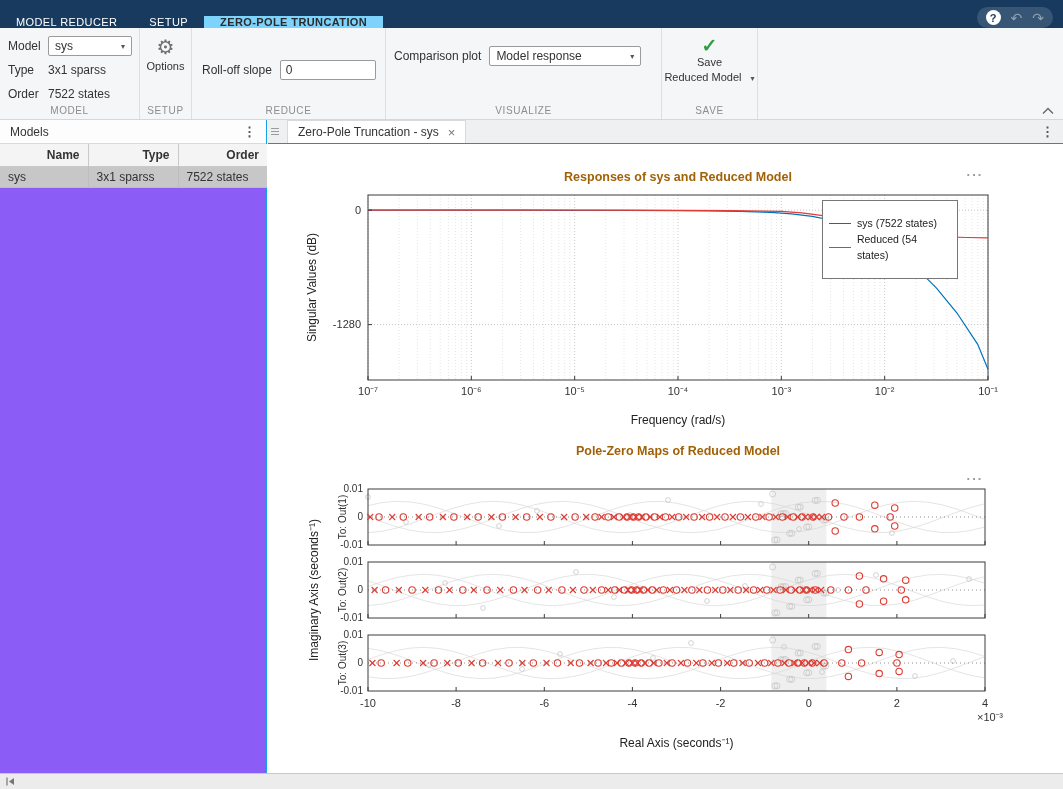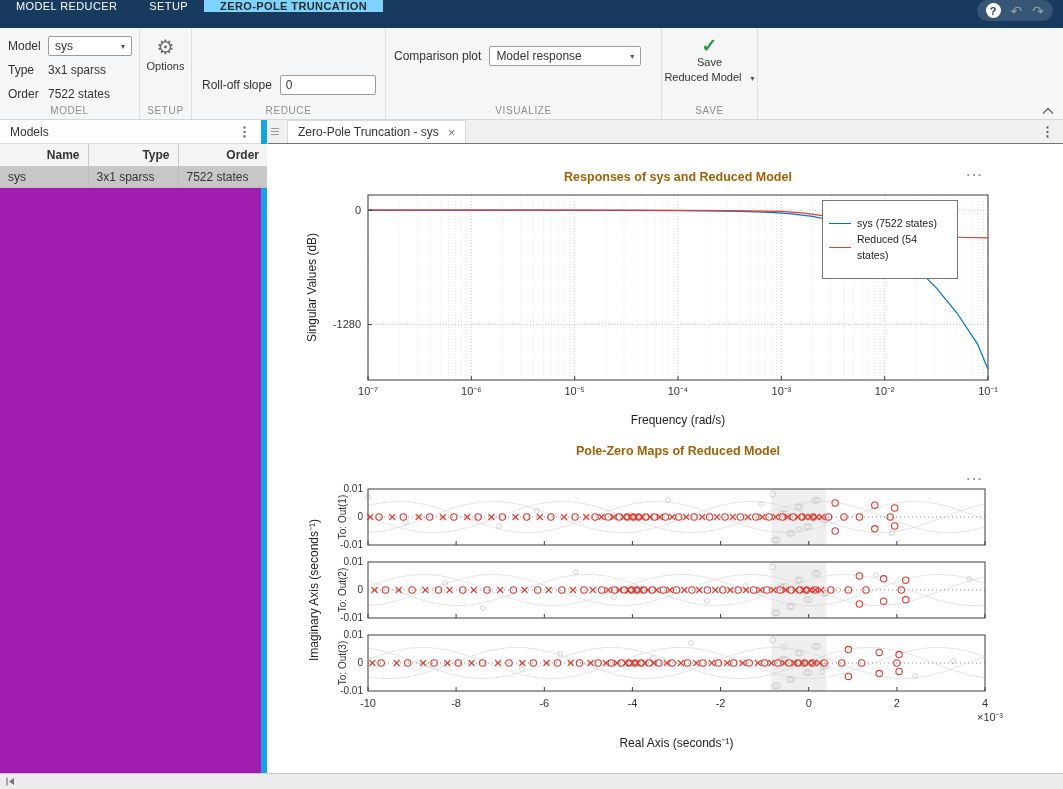--- a/index.html
+++ b/index.html
@@ -1,21 +1,21 @@
 <!DOCTYPE html>
 <html><head>
 <meta charset="utf-8">
 <style>
   *{box-sizing:border-box;margin:0;padding:0}
   html,body{width:1063px;height:789px}
   body{font-family:"Liberation Sans",sans-serif;font-size:12px;color:#333;background:#fff;overflow:hidden}
   .app{position:relative;width:1063px;height:789px;background:#fff;overflow:hidden}
 
   
-  .header{position:absolute;top:0;left:0;right:0;height:28px;background:#173a5e;display:flex;align-items:flex-start}
+  .header{position:absolute;top:0;left:0;right:0;height:28px;background:#173a5e;display:flex;align-items:flex-end}
   .ts-tab{color:#fff;font-size:11px;padding:0 16px;display:flex;align-items:center;letter-spacing:.4px;cursor:default}
   .ts-tab.active{background:#7dd3fc;color:#2b2b2b;font-weight:bold}
   .header-right{margin-left:auto;display:flex;align-items:center;padding-right:10px}
   .pill{display:flex;align-items:center;background:rgba(255,255,255,.14);border-radius:11px;height:21px;padding:0 9px;gap:10px}
   .help-icon{width:15px;height:15px;border-radius:50%;background:#fff;color:#173a5e;font-weight:bold;font-size:11px;display:flex;align-items:center;justify-content:center}
   .hist-icon{color:rgba(255,255,255,.45);font-size:14px;line-height:1}
 
   
   .ribbon{position:absolute;top:28px;left:0;right:0;height:92px;background:#f5f6f7;border-bottom:1px solid #d6d7d8}
   .sec{position:absolute;top:0;bottom:0;border-right:1px solid #dedfe0}
@@ -30,31 +30,31 @@
   .kv .v{color:#333}
   .kv-wrap{padding-top:6px}
   .dropdown{background:#fff;border:1px solid #9b9b9b;border-radius:2px;height:20px;display:flex;align-items:center;justify-content:space-between;padding:0 6px;cursor:default}
   .dd-model{width:84px}
   .dd-comparison{width:152px}
   .caret{font-size:8px;color:#555;margin-left:6px}
   .big-btn{margin:9px auto 0;display:flex;flex-direction:column;align-items:center;width:46px;cursor:default}
   .gear{font-size:20px;color:#6f6f6f;line-height:1}
   .btn-label{font-size:11px;margin-top:3px;color:#333}
   .inline-row{display:flex;align-items:center}
-  .row-reduce{margin:47px 0 0 10px}
+  .row-reduce{margin:32px 0 0 10px}
   .row-visualize{margin:18px 0 0 8px}
   .inline-row .lab{margin-right:8px}
   .text-input{width:96px;height:20px;border:1px solid #9b9b9b;border-radius:2px;padding:0 5px;font-family:inherit;font-size:12px;color:#333;background:#fff}
   .save-btn{margin:8px auto 0;display:flex;flex-direction:column;align-items:center;cursor:default}
   .check{font-size:19px;color:#2e9e44;font-weight:bold;line-height:1}
   .save-line{font-size:11px;color:#333;line-height:1.35}
   .ribbon-collapse{position:absolute;right:9px;bottom:4px;cursor:default}
 
   
-  .models-panel{position:absolute;left:0;top:120px;width:267px;bottom:16px;background:#a21caf;border-right:6px solid #0ea5e9}
+  .models-panel{position:absolute;left:0;top:120px;width:267px;bottom:16px;background:#8b5cf6;border-right:1px solid #0ea5e9}
   .panel-header{height:24px;border-bottom:1px solid #d9d9d9;display:flex;align-items:center;justify-content:space-between;padding:0 10px;background:#fdfdfd}
   .vdots{color:#555;font-size:13px;font-weight:bold;cursor:default}
   .models-table{border-collapse:collapse;width:100%;table-layout:fixed}
   .models-table th{background:#f4f4f4;font-weight:bold;text-align:right;padding:4px 8px;border:1px solid #c9c9c9;border-top:none;font-size:12px}
   .models-table th:first-child,.models-table td:first-child{border-left:none}
   .models-table th:last-child,.models-table td:last-child{border-right:none}
   .models-table td{padding:3px 8px;border:1px solid #bdbdbd;font-size:12px}
   .models-table tr.selected td{background:#c7c7c7}
   .col-name{width:88px}.col-type{width:90px}.col-order{width:89px}
 

